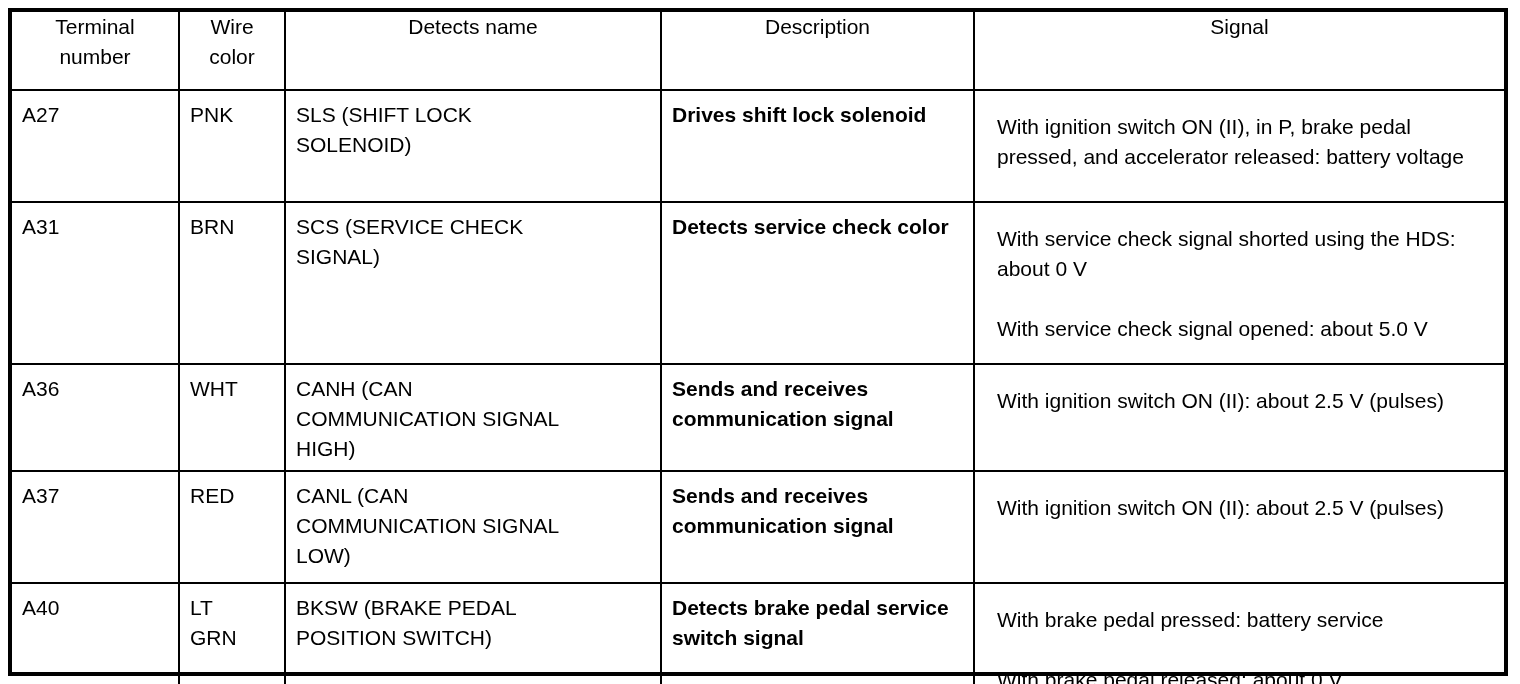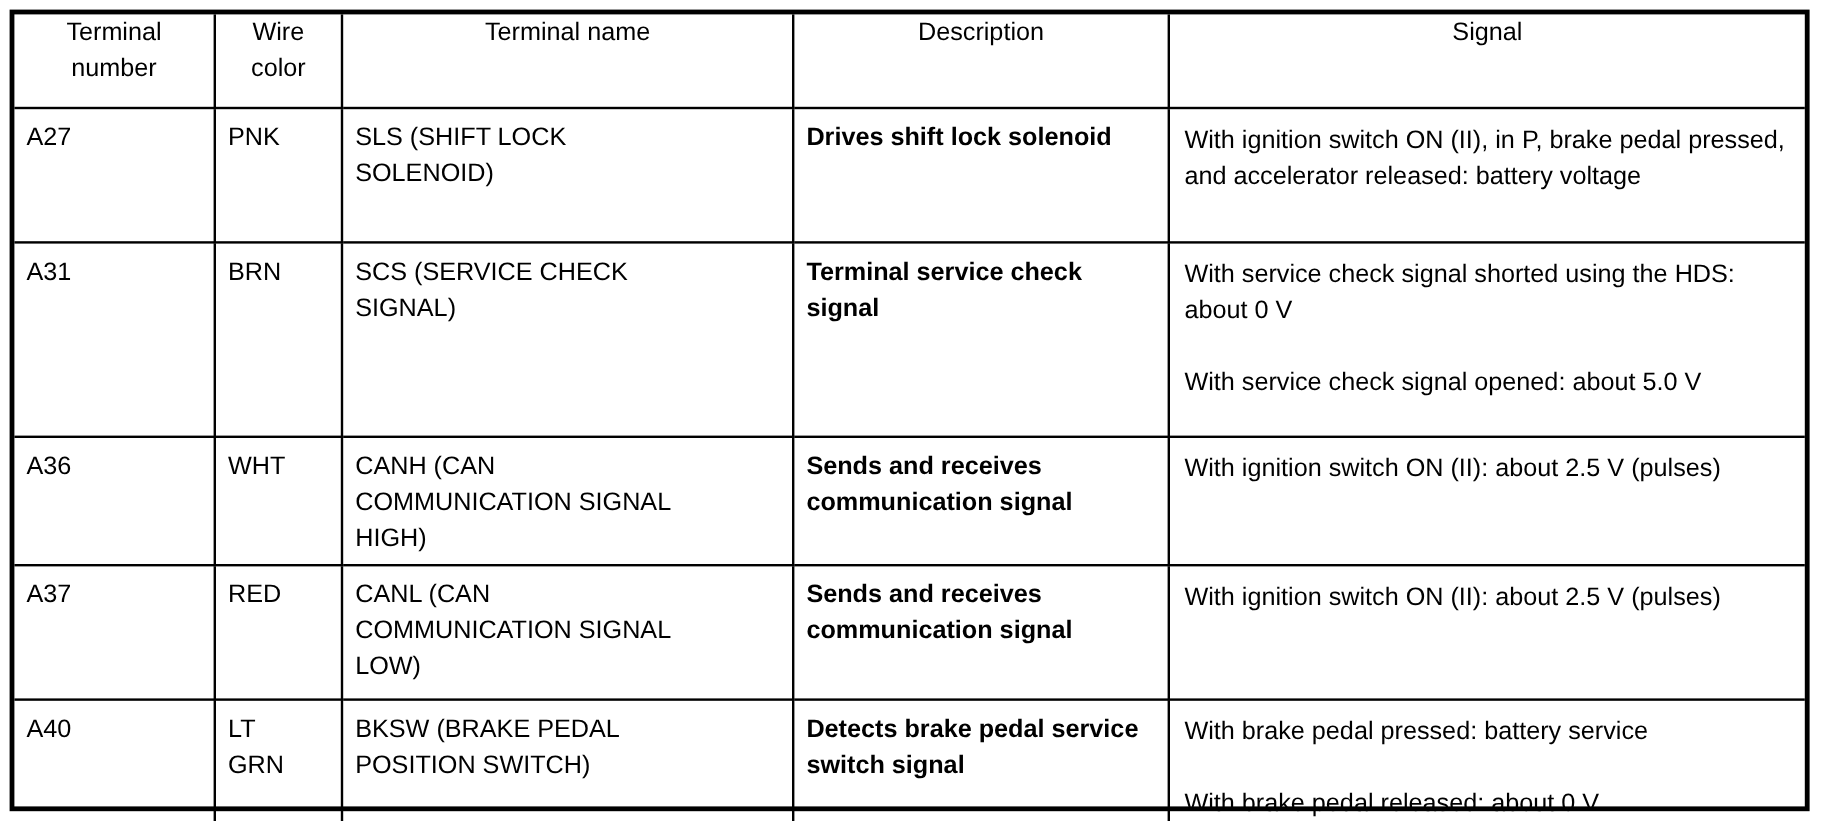--- a/index.html
+++ b/index.html
@@ -73,21 +73,21 @@
   .cell-pad {
     padding: 9px 10px 6px 10px;
   }
   .center  { }
   .left    { text-align: left; }
 
   .wire-txt  { white-space: pre-line; line-height: 30px; }
   .name-txt  { white-space: pre-line; line-height: 30px; }
   .desc-txt  { white-space: pre-line; line-height: 30px; font-weight: bold; }
 
-  .sig-para { margin: 2px; }
+  .sig-para { margin: 12px; }
   .sig-para + .sig-para { margin-top: 30px; }
   .sig-txt  { white-space: pre-line; line-height: 30px; }
 
   
   tr.r0 { height: 112px; }
   tr.r1 { height: 162px; }
   tr.r2 { height: 84px; }
   tr.r3 { height: 112px; }
   tr.r4 { height: 114px; }
 </style>
@@ -107,21 +107,21 @@
       <tr>
         <th>
           <span class="hdr-line">Terminal
 number</span>
         </th>
         <th>
           <span class="hdr-line">Wire
 color</span>
         </th>
         <th>
-          <span class="hdr-line">Terminal name</span>
+          <span class="hdr-line">Detects name</span>
         </th>
         <th>
           <span class="hdr-line">Description</span>
         </th>
         <th>
           <span class="hdr-line">Signal</span>
         </th>
       </tr>
     </thead>
     <tbody>
@@ -152,21 +152,21 @@
           <div class="cell-pad"><span>A31</span></div>
         </td>
         <td class="center">
           <div class="cell-pad"><span class="wire-txt">BRN</span></div>
         </td>
         <td class="left">
           <div class="cell-pad"><span class="name-txt">SCS (SERVICE CHECK
 SIGNAL)</span></div>
         </td>
         <td class="left">
-          <div class="cell-pad"><span class="desc-txt">Terminal service check signal</span></div>
+          <div class="cell-pad"><span class="desc-txt">Detects service check color</span></div>
         </td>
         <td class="left">
           <div class="cell-pad">
             <p class="sig-para"><span class="sig-txt">With service check signal shorted using the HDS: about 0 V</span></p>
             <p class="sig-para"><span class="sig-txt">With service check signal opened: about 5.0 V</span></p>
           </div>
         </td>
       </tr>
 
       <tr class="r2">

